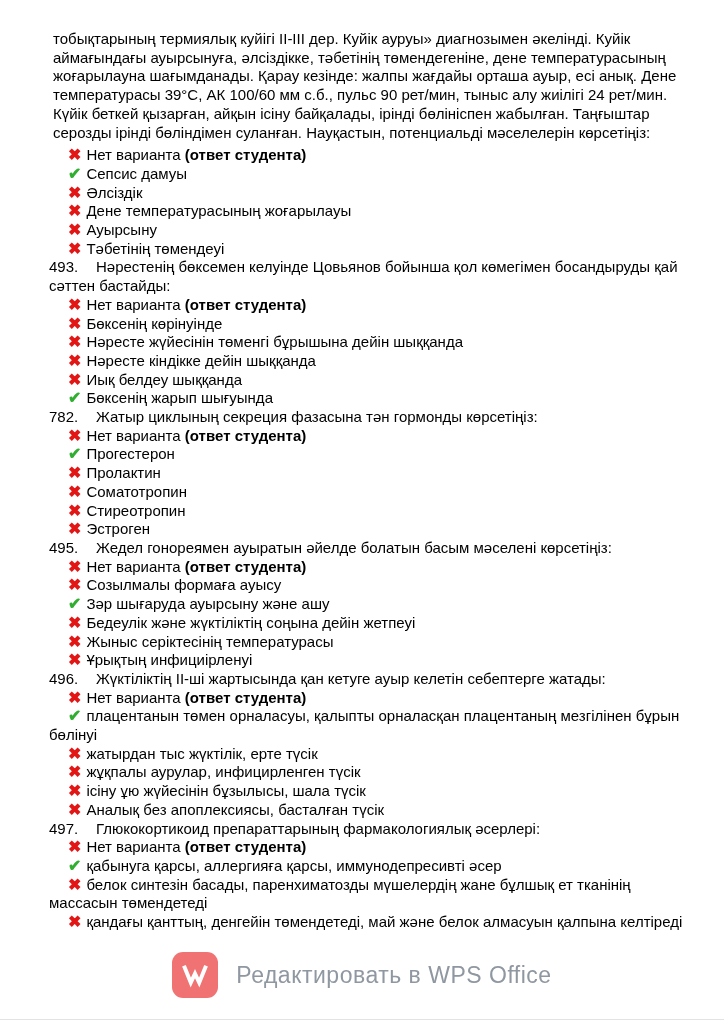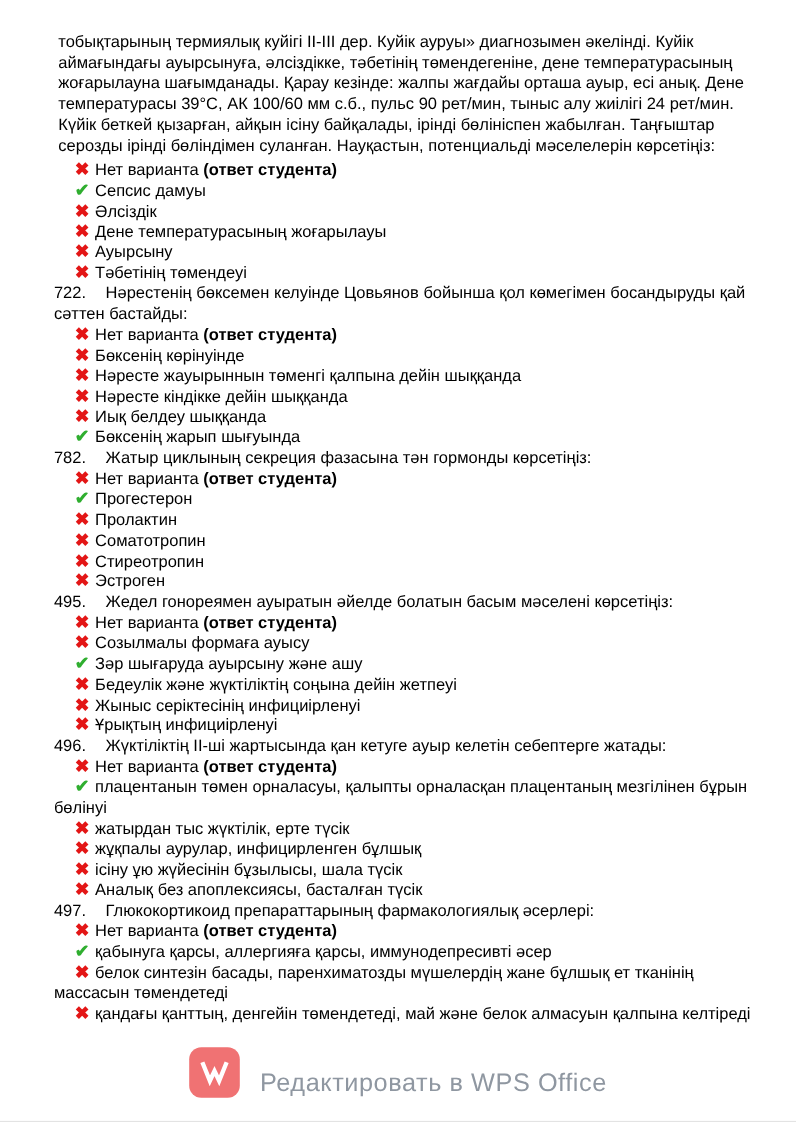--- a/index.html
+++ b/index.html
@@ -42,21 +42,21 @@
   }
   .mark.wrong   { color: var(--wrong, #e31616); }
   .mark.correct { color: var(--correct, #2fae2f); }
   .opt-bold { font-weight: bold; }
   .footer {
     position: absolute;
     top: 952px;
     left: 0;
     right: 0;
     display: flex;
-    align-items: flex-end;
+    align-items: center;
     justify-content: center;
     gap: 18px;
     cursor: pointer;
   }
   .wps-logo {
     width: 46px;
     height: 46px;
     border-radius: 11px;
     background: var(--logo_bg, #f07273);
     display: flex;
@@ -88,52 +88,52 @@
     <div id="intro-options">
         <div class="option"><span class="mark wrong">✖</span><span>Нет варианта </span><b class="opt-bold">(ответ студента)</b></div>
         <div class="option"><span class="mark correct">✔</span><span>Сепсис дамуы</span></div>
         <div class="option"><span class="mark wrong">✖</span><span>Әлсіздік</span></div>
         <div class="option"><span class="mark wrong">✖</span><span>Дене температурасының жоғарылауы</span></div>
         <div class="option"><span class="mark wrong">✖</span><span>Ауырсыну</span></div>
         <div class="option"><span class="mark wrong">✖</span><span>Тәбетінің төмендеуі</span></div>
       </div>
     <div id="questions">
         <div class="question">
-          <div class="question-title"><span class="q-num">722.</span><span>Нәрестенің бөксемен келуінде Цовьянов бойынша қол көмегімен босандыруды қай сәттен бастайды:</span></div>
+          <div class="question-title"><span class="q-num">493.</span><span>Нәрестенің бөксемен келуінде Цовьянов бойынша қол көмегімен босандыруды қай сәттен бастайды:</span></div>
           <div class="option"><span class="mark wrong">✖</span><span>Нет варианта </span><b class="opt-bold">(ответ студента)</b></div>
           <div class="option"><span class="mark wrong">✖</span><span>Бөксенің көрінуінде</span></div>
-          <div class="option"><span class="mark wrong">✖</span><span>Нәресте жауырыннын төменгі қалпына дейін шыққанда</span></div>
+          <div class="option"><span class="mark wrong">✖</span><span>Нәресте жүйесінін төменгі бұрышына дейін шыққанда</span></div>
           <div class="option"><span class="mark wrong">✖</span><span>Нәресте кіндікке дейін шыққанда</span></div>
           <div class="option"><span class="mark wrong">✖</span><span>Иық белдеу шыққанда</span></div>
           <div class="option"><span class="mark correct">✔</span><span>Бөксенің жарып шығуында</span></div>
         </div>
         <div class="question">
           <div class="question-title"><span class="q-num">782.</span><span>Жатыр циклының секреция фазасына тән гормонды көрсетіңіз:</span></div>
           <div class="option"><span class="mark wrong">✖</span><span>Нет варианта </span><b class="opt-bold">(ответ студента)</b></div>
           <div class="option"><span class="mark correct">✔</span><span>Прогестерон</span></div>
           <div class="option"><span class="mark wrong">✖</span><span>Пролактин</span></div>
           <div class="option"><span class="mark wrong">✖</span><span>Соматотропин</span></div>
           <div class="option"><span class="mark wrong">✖</span><span>Стиреотропин</span></div>
           <div class="option"><span class="mark wrong">✖</span><span>Эстроген</span></div>
         </div>
         <div class="question">
           <div class="question-title"><span class="q-num">495.</span><span>Жедел гонореямен ауыратын әйелде болатын басым мәселені көрсетіңіз:</span></div>
           <div class="option"><span class="mark wrong">✖</span><span>Нет варианта </span><b class="opt-bold">(ответ студента)</b></div>
           <div class="option"><span class="mark wrong">✖</span><span>Созылмалы формаға ауысу</span></div>
           <div class="option"><span class="mark correct">✔</span><span>Зәр шығаруда ауырсыну және ашу</span></div>
           <div class="option"><span class="mark wrong">✖</span><span>Бедеулік және жүктіліктің соңына дейін жетпеуі</span></div>
-          <div class="option"><span class="mark wrong">✖</span><span>Жыныс серіктесінің инфициірленуі</span></div>
+          <div class="option"><span class="mark wrong">✖</span><span>Жыныс серіктесінің температурасы</span></div>
           <div class="option"><span class="mark wrong">✖</span><span>Ұрықтың инфициірленуі</span></div>
         </div>
         <div class="question">
           <div class="question-title"><span class="q-num">496.</span><span>Жүктіліктің II-ші жартысында қан кетуге ауыр келетін себептерге жатады:</span></div>
           <div class="option"><span class="mark wrong">✖</span><span>Нет варианта </span><b class="opt-bold">(ответ студента)</b></div>
           <div class="option"><span class="mark correct">✔</span><span>плацентанын төмен орналасуы, қалыпты орналасқан плацентаның мезгілінен бұрын бөлінуі</span></div>
           <div class="option"><span class="mark wrong">✖</span><span>жатырдан тыс жүктілік, ерте түсік</span></div>
-          <div class="option"><span class="mark wrong">✖</span><span>жұқпалы аурулар, инфицирленген бұлшық</span></div>
+          <div class="option"><span class="mark wrong">✖</span><span>жұқпалы аурулар, инфицирленген түсік</span></div>
           <div class="option"><span class="mark wrong">✖</span><span>ісіну ұю жүйесінін бұзылысы, шала түсік</span></div>
           <div class="option"><span class="mark wrong">✖</span><span>Аналық без апоплексиясы, басталған түсік</span></div>
         </div>
         <div class="question">
           <div class="question-title"><span class="q-num">497.</span><span>Глюкокортикоид препараттарының фармакологиялық әсерлері:</span></div>
           <div class="option"><span class="mark wrong">✖</span><span>Нет варианта </span><b class="opt-bold">(ответ студента)</b></div>
           <div class="option"><span class="mark correct">✔</span><span>қабынуга қарсы, аллергияға қарсы, иммунодепресивті әсер</span></div>
           <div class="option"><span class="mark wrong">✖</span><span>белок синтезін басады, паренхиматозды мүшелердің жане бұлшық ет тканінің массасын төмендетеді</span></div>
           <div class="option"><span class="mark wrong">✖</span><span>қандағы қанттың, денгейін төмендетеді, май және белок алмасуын қалпына келтіреді</span></div>
         </div>

